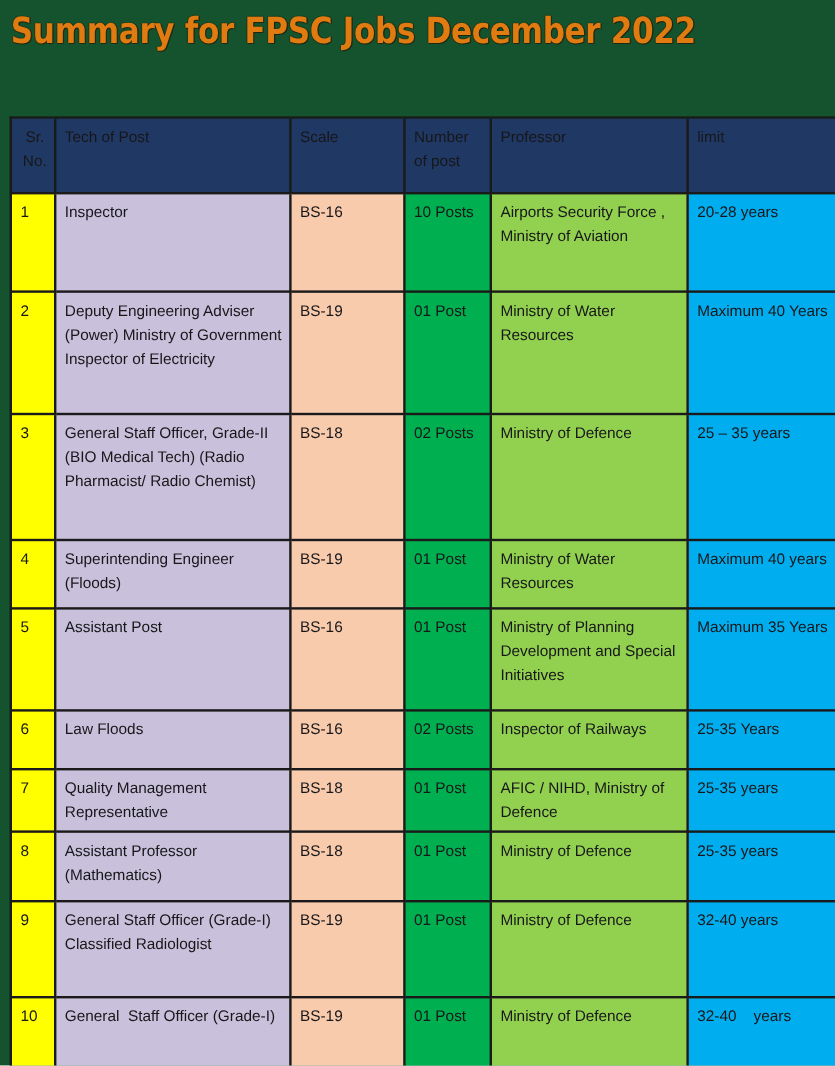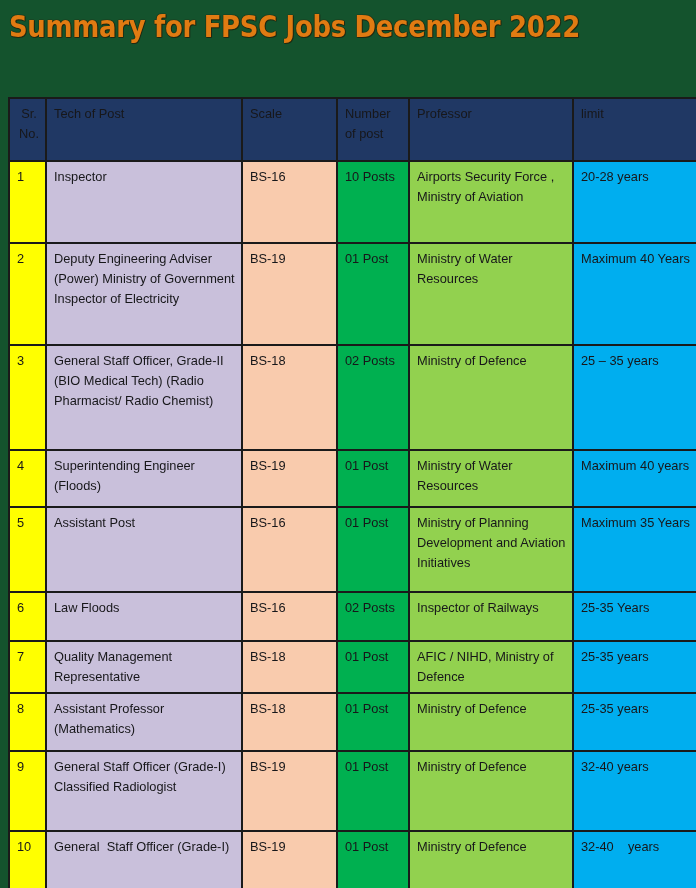--- a/index.html
+++ b/index.html
@@ -183,21 +183,21 @@
           <td class="scl">BS-19</td>
           <td class="num">01 Post</td>
           <td class="dept">Ministry of Water Resources</td>
           <td class="lim">Maximum 40 years</td>
         </tr>
         <tr class="r5">
           <td class="sr">5</td>
           <td class="post">Assistant Post</td>
           <td class="scl">BS-16</td>
           <td class="num">01 Post</td>
-          <td class="dept">Ministry of Planning Development and Aviation Initiatives</td>
+          <td class="dept">Ministry of Planning Development and Special Initiatives</td>
           <td class="lim">Maximum 35 Years</td>
         </tr>
         <tr class="r6">
           <td class="sr">6</td>
           <td class="post">Law Floods</td>
           <td class="scl">BS-16</td>
           <td class="num">02 Posts</td>
           <td class="dept">Inspector of Railways</td>
           <td class="lim">25-35 Years</td>
         </tr>

